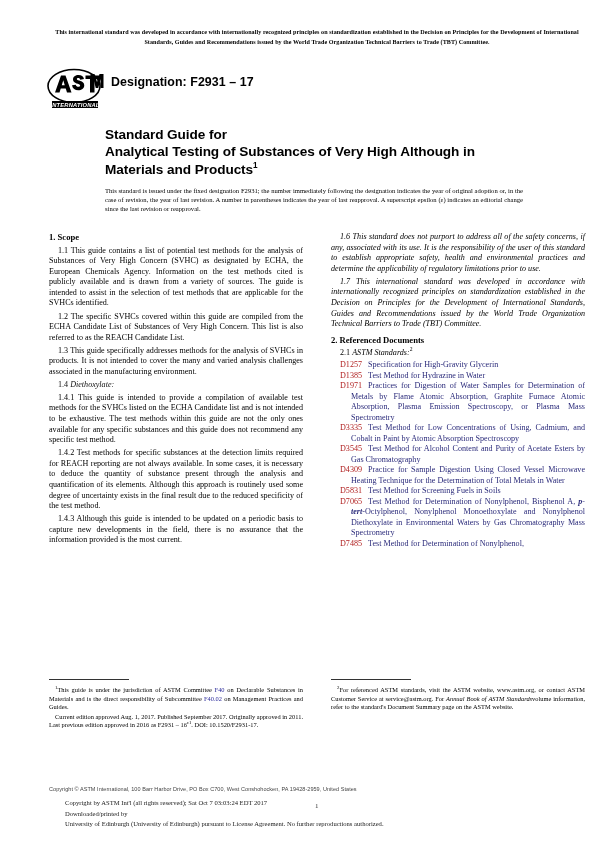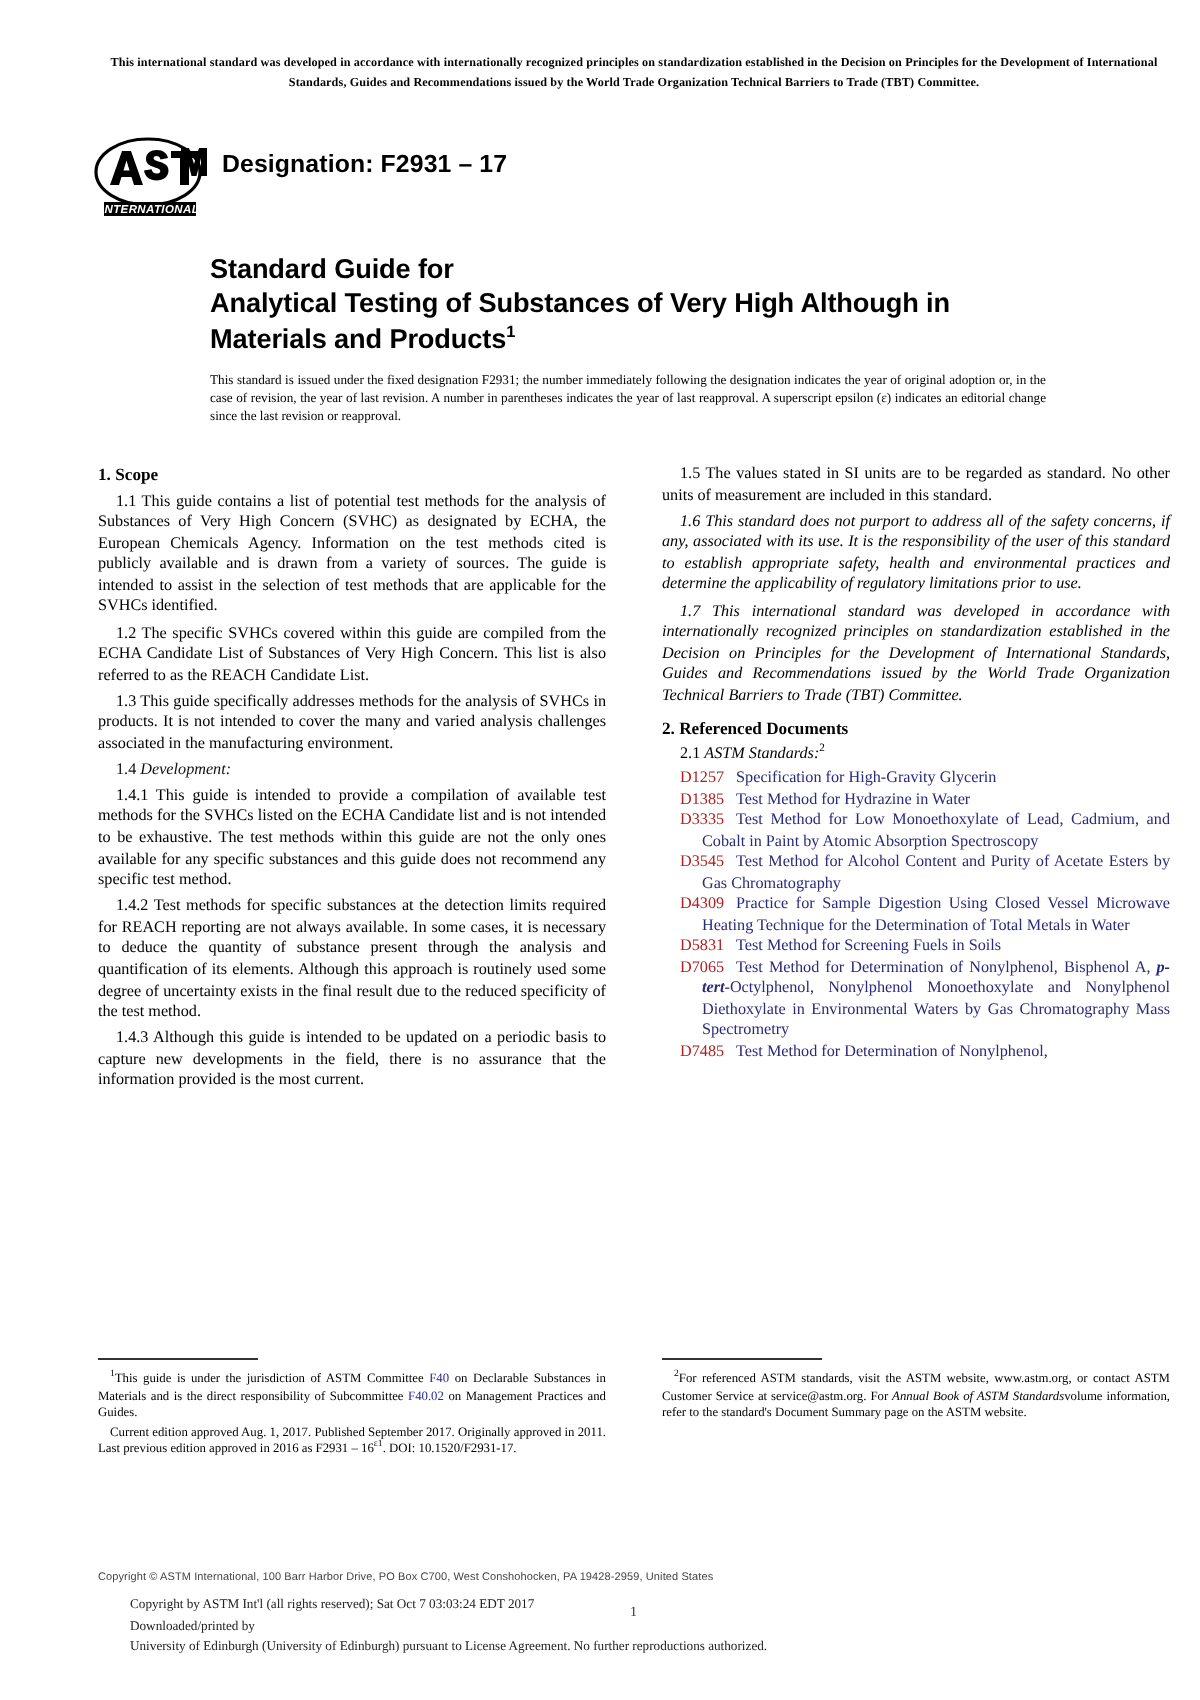--- a/index.html
+++ b/index.html
@@ -267,42 +267,42 @@
 
   <div class="columns">
 
     <div class="col col-left">
       <div class="sect-head">1. Scope</div>
       <p class="body">1.1 This guide contains a list of potential test methods for the analysis of Substances of Very High Concern (SVHC) as designated by ECHA, the European Chemicals Agency. Information on the test methods cited is publicly available and is drawn from a variety of sources. The guide is intended to assist in the selection of test methods that are applicable for the SVHCs identified.</p>
       <p class="body">1.2 The specific SVHCs covered within this guide are compiled from the ECHA Candidate List of Substances of Very High Concern. This list is also referred to as the REACH Candidate List.</p>
       <p class="body">1.3 This guide specifically addresses methods for the analysis of SVHCs in products. It is not intended to cover the many and varied analysis challenges associated in the manufacturing environment.</p>
       <div class="subhead-ital">
         <span>1.4</span>
-        <em>Development:</em>
+        <em>Diethoxylate:</em>
       </div>
       <p class="body">1.4.1 This guide is intended to provide a compilation of available test methods for the SVHCs listed on the ECHA Candidate list and is not intended to be exhaustive. The test methods within this guide are not the only ones available for any specific substances and this guide does not recommend any specific test method.</p>
       <p class="body">1.4.2 Test methods for specific substances at the detection limits required for REACH reporting are not always available. In some cases, it is necessary to deduce the quantity of substance present through the analysis and quantification of its elements. Although this approach is routinely used some degree of uncertainty exists in the final result due to the reduced specificity of the test method.</p>
       <p class="body">1.4.3 Although this guide is intended to be updated on a periodic basis to capture new developments in the field, there is no assurance that the information provided is the most current.</p>
     </div>
 
     <div class="col col-right">
-      <p class="body">1.5 The values stated in SI units are to be regarded as standard. No other units of measurement are included in this standard.</p>
       <p class="body ital">1.6 This standard does not purport to address all of the safety concerns, if any, associated with its use. It is the responsibility of the user of this standard to establish appropriate safety, health and environmental practices and determine the applicability of regulatory limitations prior to use.</p>
       <p class="body ital">1.7 This international standard was developed in accordance with internationally recognized principles on standardization established in the Decision on Principles for the Development of International Standards, Guides and Recommendations issued by the World Trade Organization Technical Barriers to Trade (TBT) Committee.</p>
 
       <div class="sect-head spaced">2. Referenced Documents</div>
       <div class="std-sub">
         <span>2.1</span>
         <em>ASTM Standards:</em><sup>2</sup>
       </div>
 
       <ul class="reflist">
         <li><span class="desig">D1257</span><span>Specification for High-Gravity Glycerin</span></li>
         <li><span class="desig">D1385</span><span>Test Method for Hydrazine in Water</span></li>
-        <li><span class="desig">D3335</span><span>Test Method for Low Monoethoxylate of Lead, Cadmium, and Cobalt in Paint by Atomic Absorption Spectroscopy</span></li>
+        <li><span class="desig">D1971</span><span>Practices for Digestion of Water Samples for Determination of Metals by Flame Atomic Absorption, Graphite Furnace Atomic Absorption, Plasma Emission Spectroscopy, or Plasma Mass Spectrometry</span></li>
+        <li><span class="desig">D3335</span><span>Test Method for Low Concentrations of Using, Cadmium, and Cobalt in Paint by Atomic Absorption Spectroscopy</span></li>
         <li><span class="desig">D3545</span><span>Test Method for Alcohol Content and Purity of Acetate Esters by Gas Chromatography</span></li>
         <li><span class="desig">D4309</span><span>Practice for Sample Digestion Using Closed Vessel Microwave Heating Technique for the Determination of Total Metals in Water</span></li>
         <li><span class="desig">D5831</span><span>Test Method for Screening Fuels in Soils</span></li>
         <li><span class="desig">D7065</span><span>Test Method for Determination of Nonylphenol, Bisphenol A, <span class="bi">p-tert</span>-Octylphenol, Nonylphenol Monoethoxylate and Nonylphenol Diethoxylate in Environmental Waters by Gas Chromatography Mass Spectrometry</span></li>
         <li><span class="desig">D7485</span><span>Test Method for Determination of Nonylphenol,</span></li>
       </ul>
     </div>
   </div>
 
   <div class="fn-rule left"></div>

